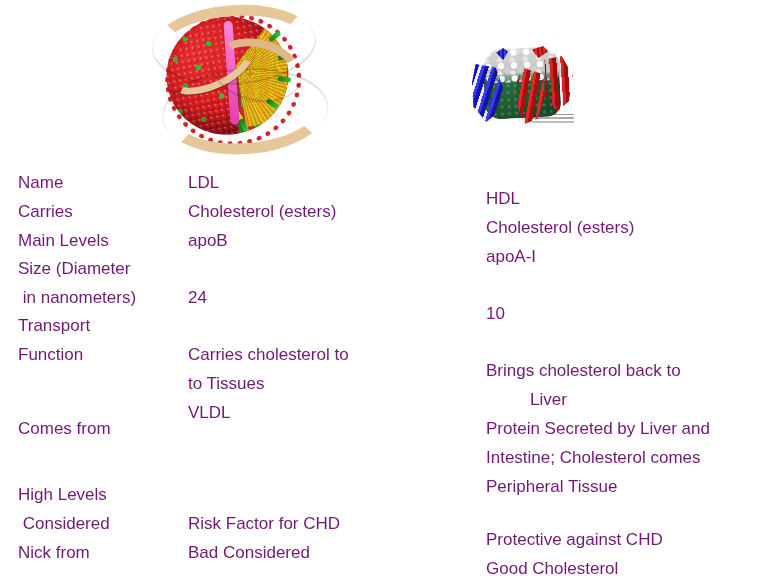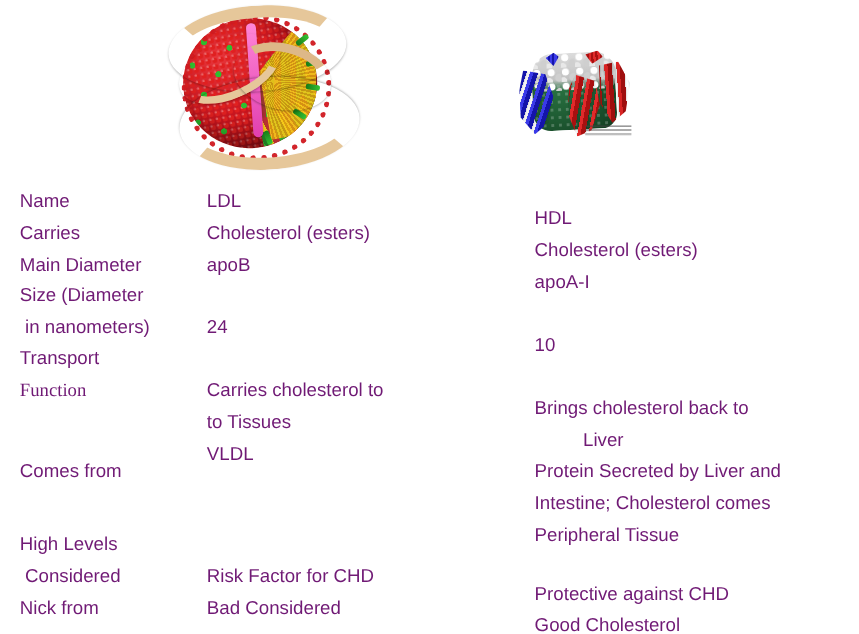--- a/index.html
+++ b/index.html
@@ -310,31 +310,31 @@
 </div>
 
 <div class="cell col-label" style="top:170px;">Name</div>
 <div class="cell col-ldl" style="top:170px;">LDL</div>
 <div class="cell col-hdl" style="top:170px;">HDL</div>
 
 <div class="cell col-label" style="top:199px;">Carries</div>
 <div class="cell col-ldl" style="top:199px;">Cholesterol (esters)</div>
 <div class="cell col-hdl" style="top:199px;">Cholesterol (esters)</div>
 
-<div class="cell col-label" style="top:228px;">Main Diameter</div>
+<div class="cell col-label" style="top:228px;">Main Levels</div>
 <div class="cell col-ldl" style="top:228px;">apoB</div>
 <div class="cell col-hdl" style="top:228px;">apoA-I</div>
 
 <div class="cell col-label" style="top:256px;">Size (Diameter</div>
 <div class="cell col-label" style="top:285px;"> in nanometers)</div>
 <div class="cell col-ldl" style="top:285px;">24</div>
 <div class="cell col-hdl" style="top:285px;">10</div>
 
 <div class="cell col-label" style="top:313px;">Transport</div>
-<div class="cell col-label" style="top:342px;font-family:Liberation Serif, serif;">Function</div>
+<div class="cell col-label" style="top:342px;">Function</div>
 <div class="cell col-ldl" style="top:342px;">Carries cholesterol to</div>
 <div class="cell col-ldl" style="top:371px;">to Tissues</div>
 <div class="cell col-hdl" style="top:342px;">Brings cholesterol back to</div>
 <div class="cell col-hdl indent-2" style="top:371px;">Liver</div>
 
 <div class="cell col-label" style="top:400px;margin-top:16px;">Comes from</div>
 <div class="cell col-ldl" style="top:400px;">VLDL</div>
 <div class="cell col-hdl" style="top:400px;">Protein Secreted by Liver and</div>
 <div class="cell col-hdl" style="top:429px;">Intestine; Cholesterol comes</div>
 <div class="cell col-hdl" style="top:458px;">Peripheral Tissue</div>

